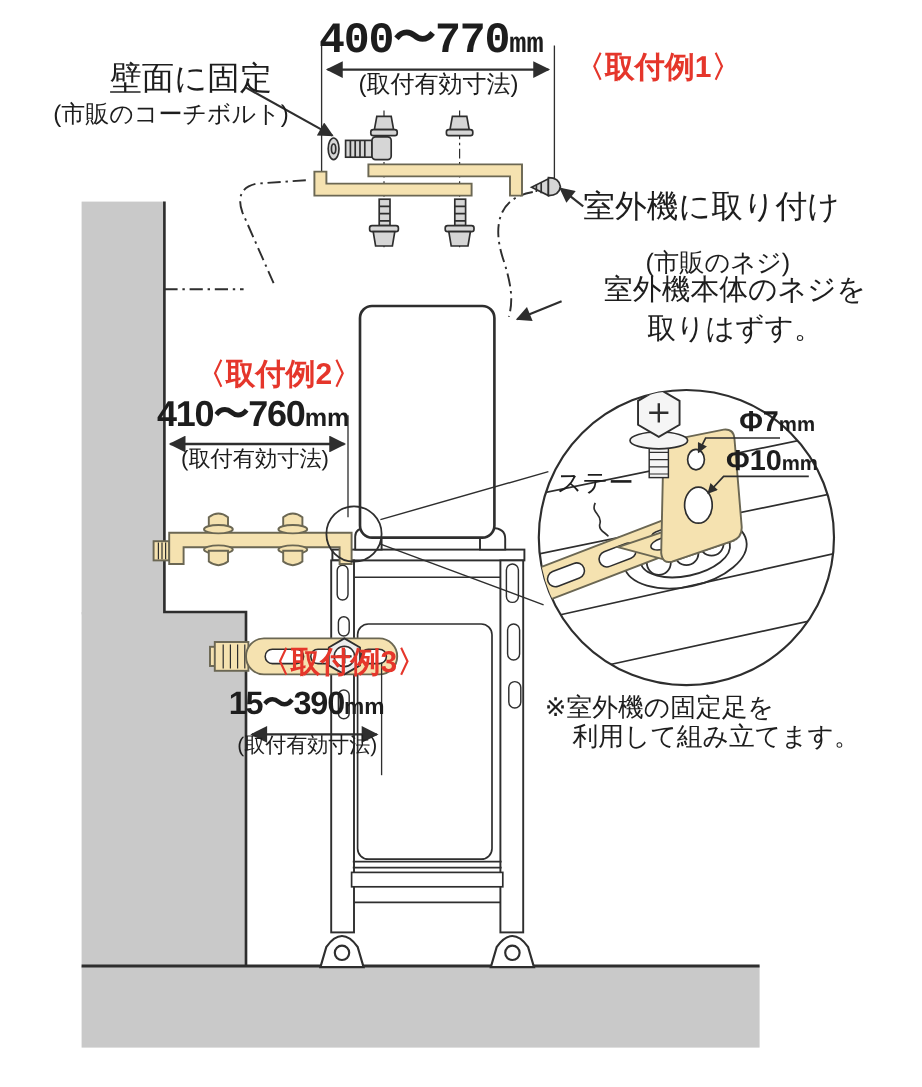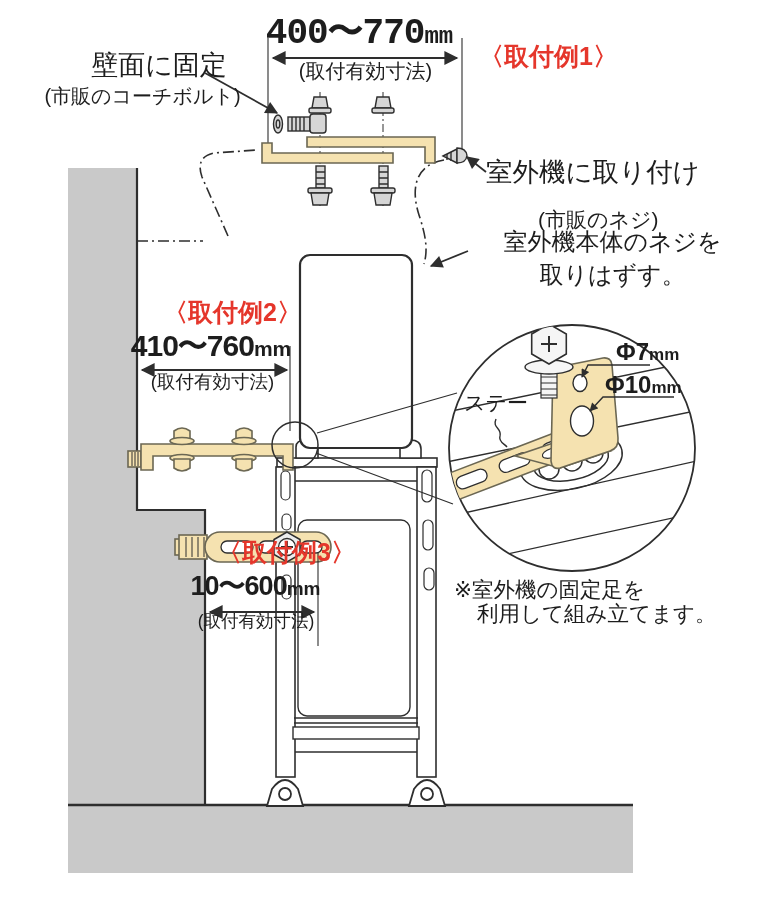--- a/index.html
+++ b/index.html
@@ -251,18 +251,18 @@
 <div class="lbl dimwrap" style="left:605px;top:371px;">
   <span class="big" style="font-size:24px;letter-spacing:0;">Φ10</span>
       <span class="unit" style="font-size:17px;">mm</span>
 </div>
 
 <div class="lbl" style="left:454px;top:578px;font-size:21.5px;">※室外機の固定足を</div>
 <div class="lbl" style="left:477px;top:602px;font-size:21.5px;">利用して組み立てます。</div>
 
 <div class="lbl red" style="left:202px;top:490px;font-size:25px;margin-top:48px;">〈取付例3〉</div>
 <div class="lbl dimwrap" style="left:193px;top:571px;width:125px;">
-  <span class="big" style="font-size:27px;">10〜600</span>
+  <span class="big" style="font-size:27px;">15〜390</span>
       <span class="unit" style="font-size:19px;">mm</span>
 </div>
 <div class="lbl center" style="left:190px;top:611px;width:132px;font-size:17.5px;">(取付有効寸法)</div>
 
 </div>
 
 </body></html>

